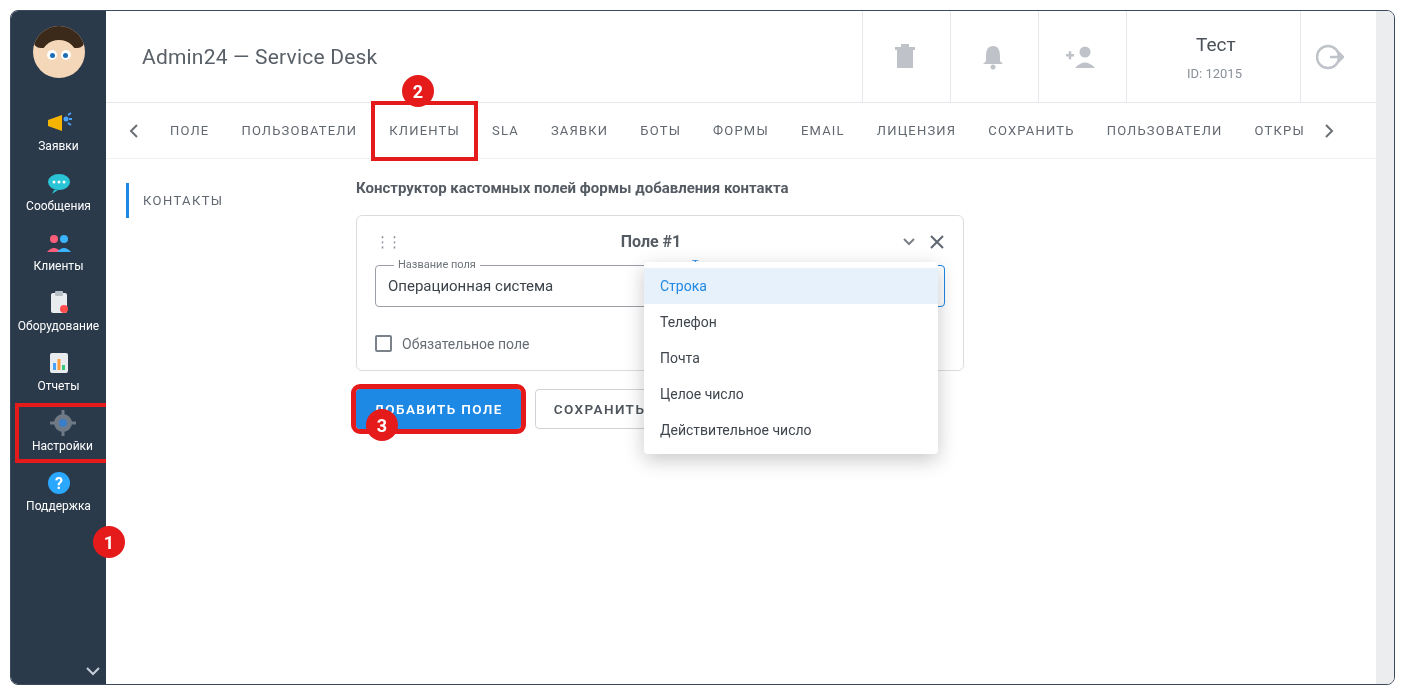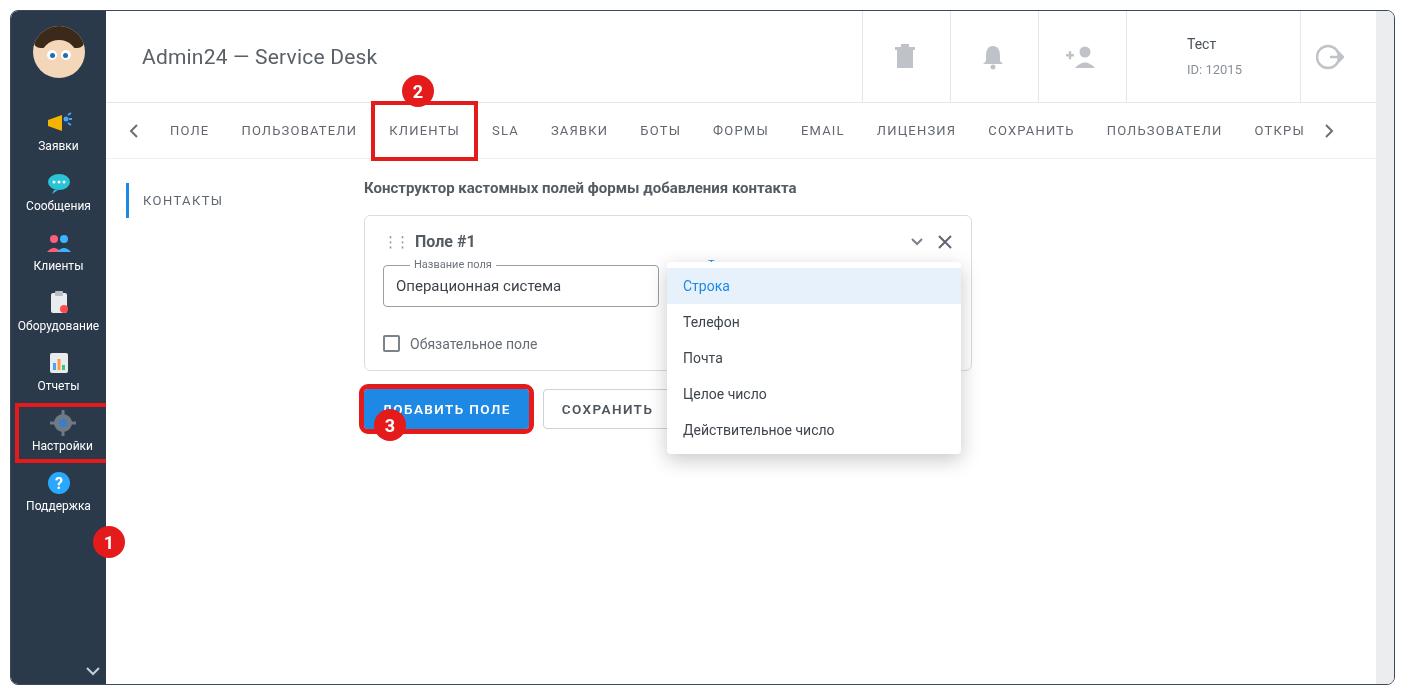--- a/index.html
+++ b/index.html
@@ -49,70 +49,70 @@
   }
   .title { font-size: 21px; color: #5a6068; font-weight: 400; flex: 1; letter-spacing: 0.2px;}
   .top-iconbtn {
     width: 84px; height: 92px; display:flex; align-items:center; justify-content:center;
     border-left: 1px solid #e5e7ea; color:#bfc3c9; cursor:pointer;
   }
   .user-chip {
     display:flex; align-items:center; padding: 0 30px 0 60px; height:92px; border-left:1px solid #e5e7ea;
     color:#5a6068; gap:10px; min-width: 170px; flex-direction:column; justify-content:center; align-items:flex-start;
   }
-  .user-chip .uname { font-size:14px; color:#4b5158;}
+  .user-chip .uname { font-size:19px; color:#4b5158;margin-left:9px;}
   .user-chip .uid { font-size:13px; color:#8a9099;}
   .exitbtn { width:58px; height:92px; border-left:1px solid #e5e7ea; display:flex; align-items:center; justify-content:center; color:#bfc3c9; cursor:pointer;}
 
   .tabs {
     height: 56px; display:flex; align-items:center; padding: 0 8px; gap: 0; border-bottom: 1px solid #f0f1f3;
     position:relative;
   }
   .tab-scroll { width:40px; display:flex; align-items:center; justify-content:center; color:#6a7076; cursor:pointer;}
   .tab { padding: 0 16px; font-size: 13px; letter-spacing: 1.2px; color:#626870; cursor:pointer; height:56px; display:flex; align-items:center;}
   .tab.highlight { outline: 4px solid #e51a1a; outline-offset: -2px; }
 
-  .content { flex:1; display:flex; padding: 20px 0 0 0; overflow:hidden;gap:8px; }
+  .content { flex:1; display:flex; padding: 20px 0 0 0; overflow:hidden; }
   .subnav { width: 250px; padding: 4px 20px; }
   .subnav .stab {
     border-left: 3px solid #1e88e5; padding: 10px 14px; font-size: 13px; letter-spacing: 1.4px;
     color:#616770; cursor:pointer;
   }
 
   .panel { flex:1; padding: 0 40px 0 0; }
   .panel-title { font-size: 15px; font-weight: 700; color:#555b63; margin-bottom: 18px; }
 
   .card {
     border: 1px solid #dadce0; border-radius: 6px; width: 608px; padding: 16px 18px 18px 18px;
     position: relative; background:#fff;
   }
   .card-header { display:flex; align-items:center; gap:8px; margin-bottom: 14px; }
   .drag-handle { color:#8a9099; font-size:15px; letter-spacing:-3px; }
-  .card-title { font-size: 16px; font-weight: 700; color:#555b63; flex:1; }
+  .card-title { font-size: 16px; font-weight: 700; color:#555b63; flex:1;text-align:center; }
   .card-header .chev { color:#7b818a; cursor:pointer; }
   .card-header .close { color:#5f6670; cursor:pointer; font-size:18px; margin-left:6px;}
 
   .field-row { display:flex; gap:18px; }
   .tf { position:relative; border:1px solid #9a9fa6; border-radius:4px; height:42px; flex:1; }
-  .tf .lbl { position:absolute; top:-8px; left:26px; background:#fff; padding:0 4px; font-size:11px; color:#6d737b;}
+  .tf .lbl { position:absolute; top:-8px; left:18px; background:#fff; padding:0 4px; font-size:11px; color:#6d737b;}
   .tf input { border:none; outline:none; width:100%; height:100%; padding: 0 12px; font-size:15px; color:#3d434a; background:transparent; border-radius:4px;}
   .tf.focus { border-color:#1e88e5; }
   .tf.focus .lbl { color:#1e88e5; }
 
   .chk-row { display:flex; align-items:center; gap:10px; margin-top: 28px; color:#676d75; font-size:14px;}
   .chkbox { width:17px; height:17px; border:2px solid #7c828a; border-radius:2px; cursor:pointer;}
 
   .actions { display:flex; gap:14px; margin-top: 18px; }
   .btn { height:40px; padding: 0 18px; border-radius:4px; font-size:13.5px; letter-spacing:1.4px; font-weight:600; cursor:pointer; display:flex; align-items:center;}
   .btn.primary { background:#1e88e5; color:#fff; border: none; }
   .btn.primary.hl { outline:5px solid #e51a1a; }
   .btn.secondary { background:#fff; color:#4e545c; border:1px solid #cfd2d6; }
 
   .dropdown {
-    position:absolute; top:46px; left:302px; width:294px; background:#fff;
+    position:absolute; top:46px; left:287px; width:294px; background:#fff;
     box-shadow: 0 6px 20px rgba(0,0,0,0.22); border-radius:4px; padding:6px 0; z-index:10;
   }
   .dd-item { padding: 10px 16px; font-size:14px; color:#3f454d; cursor:pointer;}
   .dd-item.selected { background:#e7f1fb; color:#1e88e5;}
 
   .callout {
     position:absolute; width:32px; height:32px; background:#e51a1a; border-radius:50%; color:#fff;
     font-weight:700; font-size:18px; display:flex; align-items:center; justify-content:center; z-index:40;
   }
 

